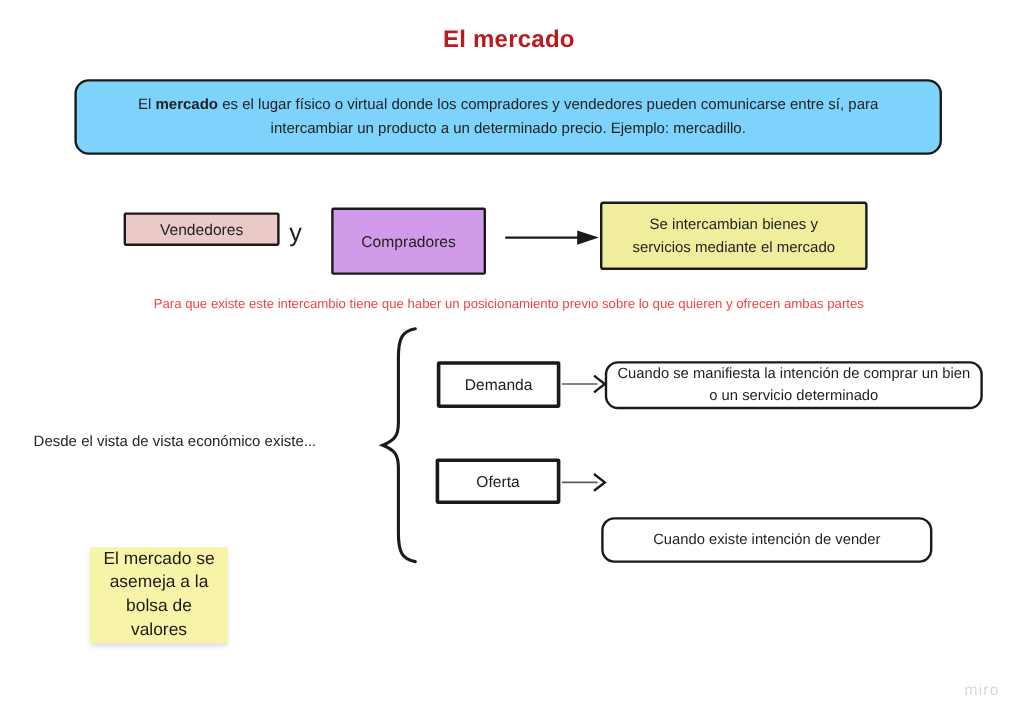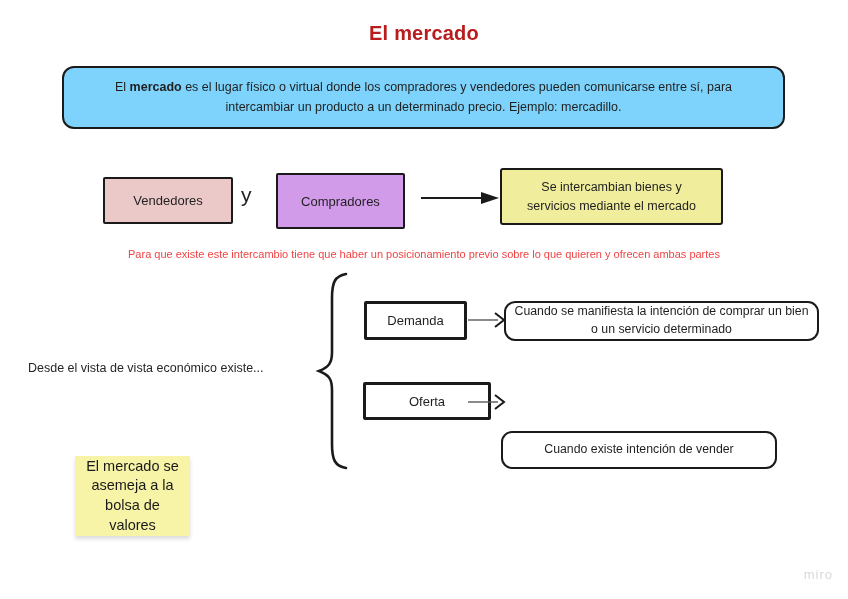--- a/index.html
+++ b/index.html
@@ -26,21 +26,21 @@
     display: flex; align-items: center; justify-content: center;
     padding: 0 28px; text-align: center;
     font-size: 12.5px; line-height: 1.55;
   }
   .rect-box {
     position: absolute;
     border: 2.5px solid #1a1a1a; border-radius: 2px;
     display: flex; align-items: center; justify-content: center;
     font-size: 13px; text-align: center;
   }
-  .sellers-box   { left: 103px; top: 177px; width: 130px; height: 47px; background: #ecc9c9; }
+  .sellers-box   { left: 103px; top: 177px; width: 130px; height: 28px; background: #ecc9c9; }
   .buyers-box    { left: 276px; top: 173px; width: 129px; height: 56px; background: #d19bea; }
   .connector-label {
     position: absolute; left: 241px; top: 183px;
     font-size: 21px; color: #1f1f1f;
   }
   .exchange-arrow { position: absolute; left: 420px; top: 188px; }
   .result-box {
     position: absolute; left: 500px; top: 168px; width: 223px; height: 57px;
     background: #f0ee9d; border: 2.5px solid #1a1a1a; border-radius: 3px;
     display: flex; align-items: center; justify-content: center;
@@ -53,21 +53,21 @@
   .economic-label {
     position: absolute; left: 28px; top: 361px;
     font-size: 12.5px; color: #262626;
   }
   .curly-brace { position: absolute; left: 312px; top: 272px; }
   .term-box {
     background: #ffffff;
     border: 3px solid #1a1a1a; border-radius: 2px;
   }
   .demanda-box { left: 364px; top: 301px; width: 103px; height: 39px; }
-  .oferta-box  { left: 363px; top: 382px; width: 128px; height: 38px; align-items: center; }
+  .oferta-box  { left: 363px; top: 382px; width: 104px; height: 38px; align-items: center; }
   .branch-arrow-1 { position: absolute; left: 468px; top: 309px; }
   .branch-arrow-2 { position: absolute; left: 468px; top: 391px; }
   .desc-box {
     position: absolute; background: #ffffff;
     border: 2.8px solid #1a1a1a; border-radius: 11px;
     display: flex; align-items: center; justify-content: center;
     text-align: center; font-size: 12.3px; line-height: 1.45; padding: 0 4px;
   }
   .demanda-desc { left: 504px; top: 301px; width: 315px; height: 40px; }
   .oferta-desc  { left: 501px; top: 385px; width: 276px; height: 38px; margin-top: 46px; }

